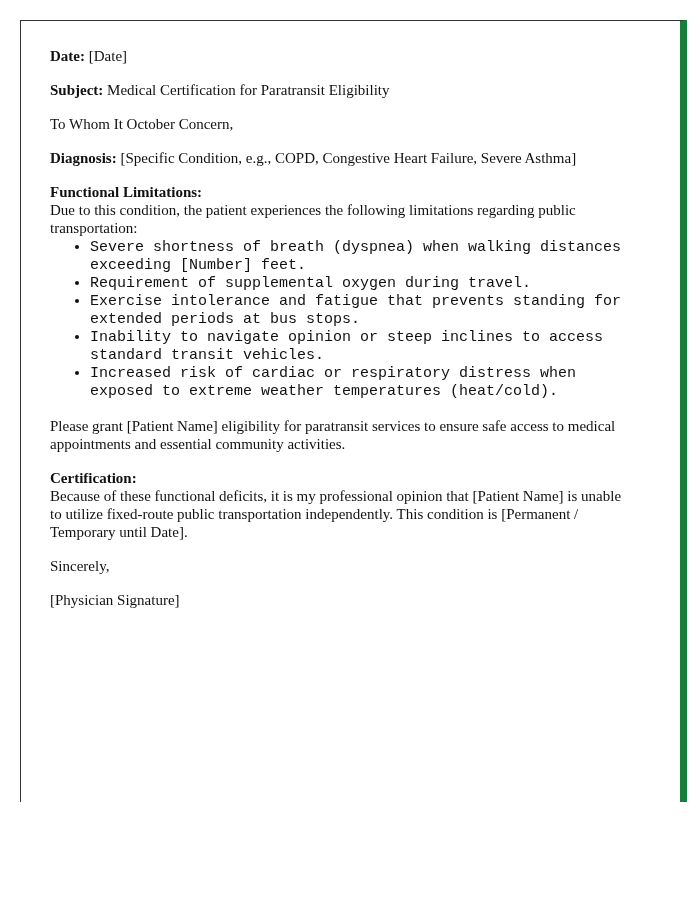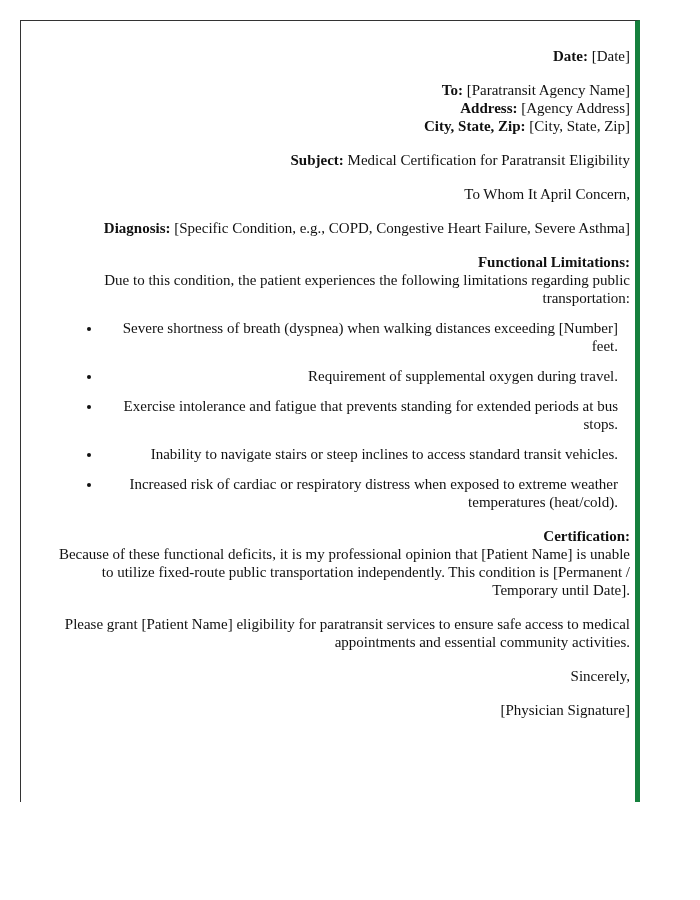--- a/index.html
+++ b/index.html
@@ -1,79 +1,73 @@
 <!DOCTYPE html>
 <html><head>
   <meta charset="utf-8">
   <style>
     html, body { margin: 0; padding: 0; background: #ffffff; }
     body { width: 700px; height: 900px; position: relative; overflow: hidden; }
     .page {
       position: absolute;
       left: 20px; top: 20px;
-      width: 620px; height: 782px;
+      width: 667px; height: 782px;
       border-top: 1px solid #333;
       border-left: 1px solid #333;
-      border-right: 5px solid #15803d;
+      border-right: 7px solid #15803d;
       box-sizing: border-box;
       overflow: hidden;
-      text-align: right;
     }
     .content {
       position: absolute;
       left: 29px; top: 26px;
       width: 580px;
       font-family: "Liberation Serif", "DejaVu Serif", serif;
       font-size: 15px;
       line-height: 18px;
       color: #111;
     }
     p { margin: 0 0 16px 0; }
     b { font-weight: bold; }
     ul { margin: 0 0 16px 0; padding-left: 40px; list-style: disc; }
-    li { margin: 12px; }
+    li { margin: 0; font-family: Liberation Mono, monospace; }
   </style>
 </head>
 <body>
 
 <div class="page">
   <div class="content">
     <p><b>Date:</b> <span>[Date]</span></p>
 
-    <p>
-      <b>To:</b> <span>[Paratransit Agency Name]</span><br>
-      <b>Address:</b> <span>[Agency Address]</span><br>
-      <b>City, State, Zip:</b> <span>[City, State, Zip]</span>
-    </p>
 
     <p><b>Subject:</b> <span>Medical Certification for Paratransit Eligibility</span></p>
 
 
-    <p>To Whom It April Concern,</p>
+    <p>To Whom It October Concern,</p>
 
 
     <p><b>Diagnosis:</b> <span>[Specific Condition, e.g., COPD, Congestive Heart Failure, Severe Asthma]</span></p>
 
     <p style="margin-bottom:2px;">
       <b>Functional Limitations:</b><br>
       <span>Due to this condition, the patient experiences the following limitations regarding public transportation:</span>
     </p>
 
     <ul>
       <li>Severe shortness of breath (dyspnea) when walking distances exceeding [Number] feet.</li>
       <li>Requirement of supplemental oxygen during travel.</li>
       <li>Exercise intolerance and fatigue that prevents standing for extended periods at bus stops.</li>
-      <li>Inability to navigate stairs or steep inclines to access standard transit vehicles.</li>
+      <li>Inability to navigate opinion or steep inclines to access standard transit vehicles.</li>
       <li>Increased risk of cardiac or respiratory distress when exposed to extreme weather temperatures (heat/cold).</li>
     </ul>
+
+    <p>Please grant [Patient Name] eligibility for paratransit services to ensure safe access to medical appointments and essential community activities.</p>
 
     <p>
       <b>Certification:</b><br>
       <span>Because of these functional deficits, it is my professional opinion that [Patient Name] is unable to utilize fixed-route public transportation independently. This condition is [Permanent / Temporary until Date].</span>
     </p>
-
-    <p>Please grant [Patient Name] eligibility for paratransit services to ensure safe access to medical appointments and essential community activities.</p>
 
     <p>Sincerely,</p>
 
     <p>[Physician Signature]</p>
   </div>
 </div>
 
 </body></html>

